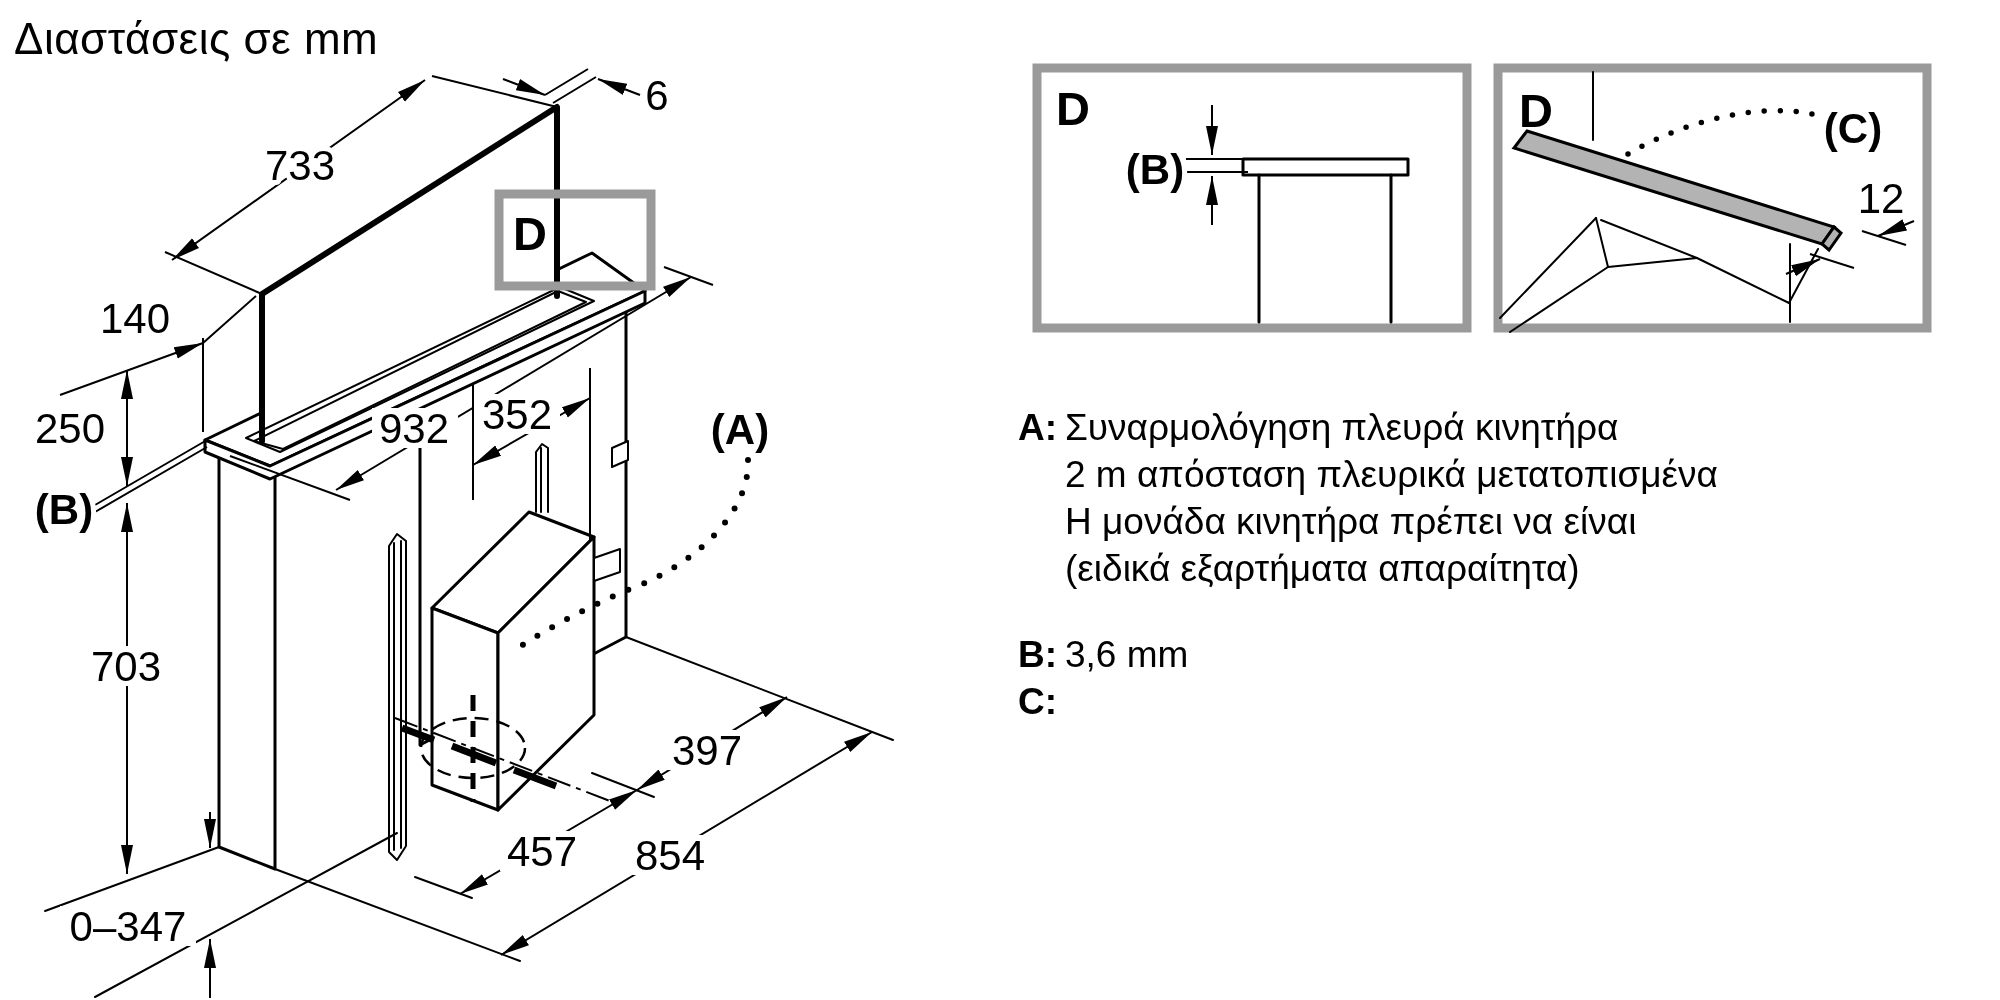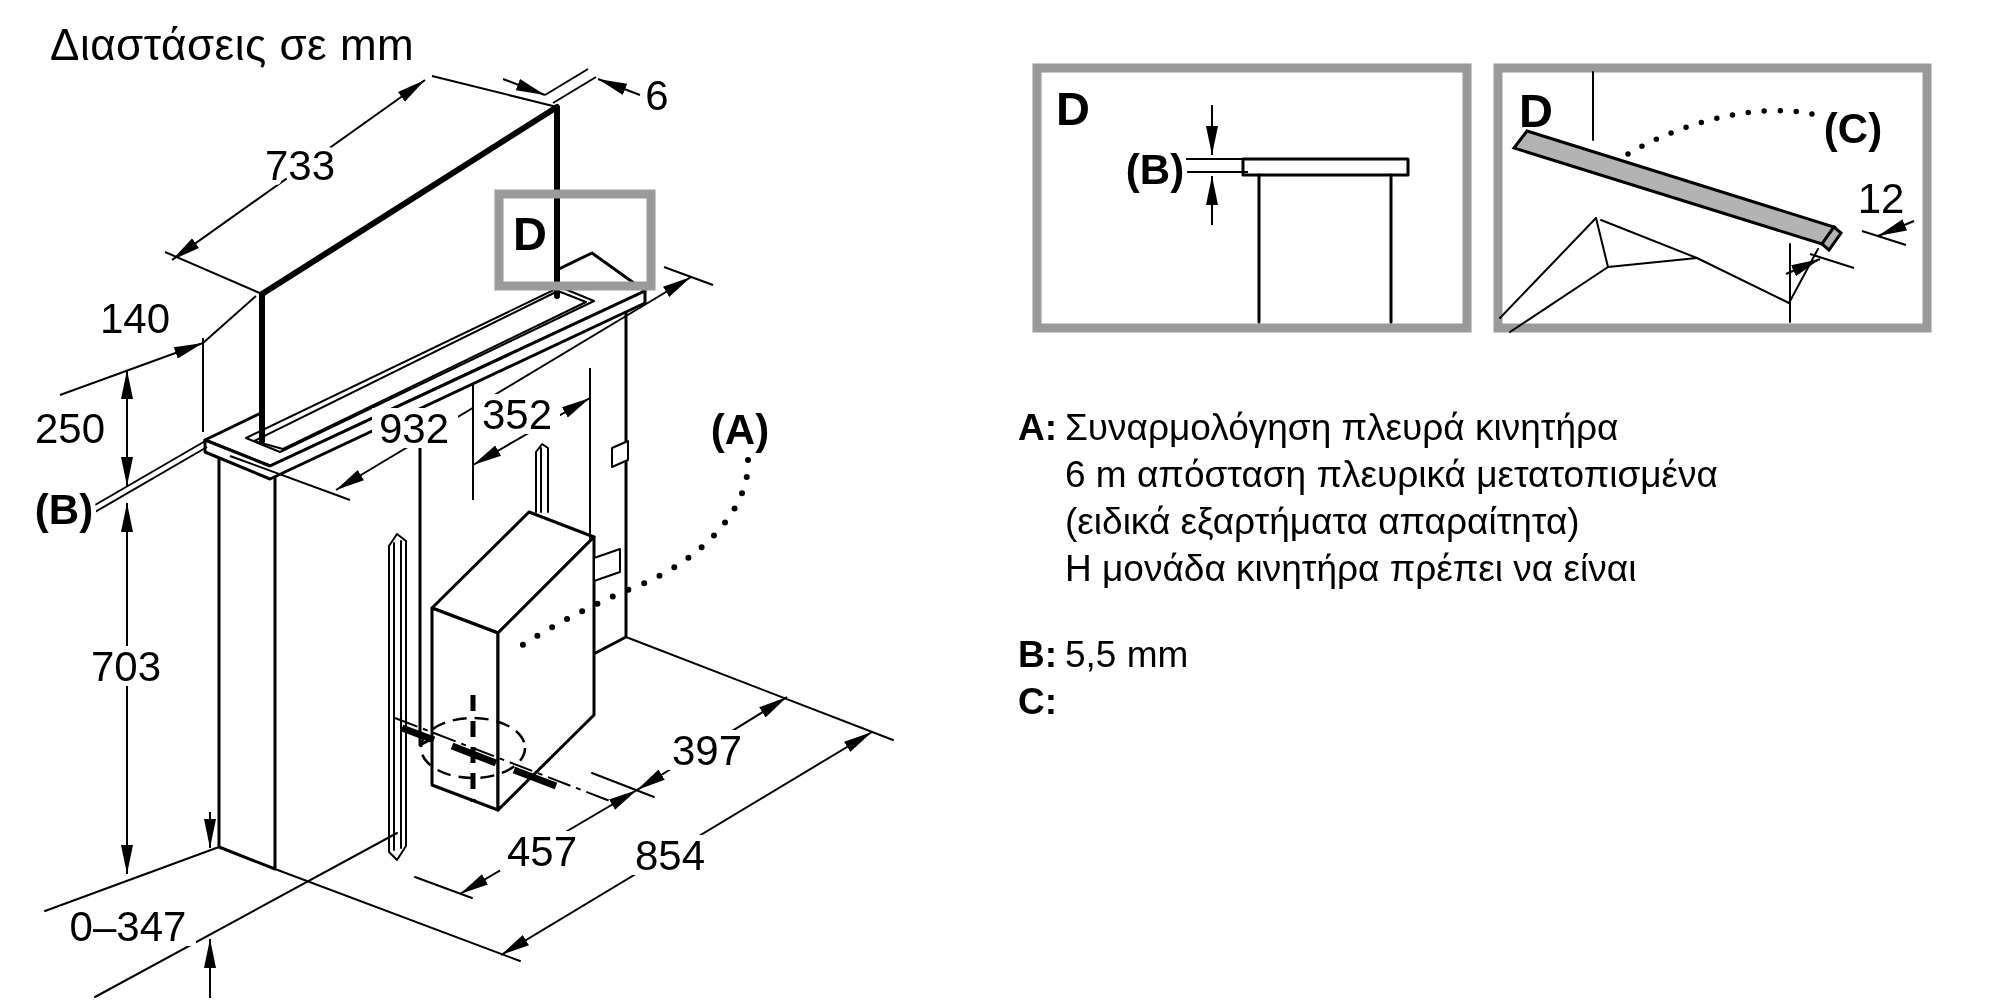--- a/index.html
+++ b/index.html
@@ -1,18 +1,18 @@
 <!DOCTYPE html>
 <html><head>
 <meta charset="utf-8">
 <style>
   html,body{margin:0;padding:0;background:#fff;}
   body{width:2000px;height:1000px;position:relative;overflow:hidden;
        font-family:"Liberation Sans", sans-serif;color:#000;}
-  .page-title{position:absolute;left:14px;top:20px;font-size:44px;letter-spacing:.5px;white-space:nowrap;margin-left:36px;}
+  .page-title{position:absolute;left:14px;top:14px;font-size:44px;letter-spacing:.5px;white-space:nowrap;}
   svg{position:absolute;left:0;top:0;}
   .notes{position:absolute;left:1018px;top:404px;font-size:37px;line-height:47px;white-space:nowrap;}
   .note{display:flex;}
   .note .key{font-weight:bold;width:47px;flex:0 0 47px;}
   .note .val{}
   .notes .spacer{height:39px;}
   
   text{font-family:"Liberation Sans", sans-serif;font-size:42px;fill:#000;text-anchor:middle;
        paint-order:stroke;stroke:#fff;stroke-width:10px;stroke-linejoin:round;}
   text.b{font-weight:bold;}
@@ -176,34 +176,34 @@
   </g>
 </svg>
 
 <div class="notes">
   <div class="note">
     <span class="key">A:</span>
     <span class="val">Συναρμολόγηση πλευρά κινητήρα</span>
   </div>
   <div class="note">
     <span class="key"></span>
-    <span class="val">6 m απόσταση πλευρικά μετατοπισμένα</span>
+    <span class="val">2 m απόσταση πλευρικά μετατοπισμένα</span>
+  </div>
+  <div class="note">
+    <span class="key"></span>
+    <span class="val">Η μονάδα κινητήρα πρέπει να είναι</span>
   </div>
   <div class="note">
     <span class="key"></span>
     <span class="val">(ειδικά εξαρτήματα απαραίτητα)</span>
   </div>
   <div class="note">
     <span class="key"></span>
-    <span class="val">Η μονάδα κινητήρα πρέπει να είναι</span>
-  </div>
-  <div class="note">
-    <span class="key"></span>
   </div>
   <div class="spacer"></div>
   <div class="note">
     <span class="key">B:</span>
-    <span class="val">5,5 mm</span>
+    <span class="val">3,6 mm</span>
   </div>
   <div class="note">
     <span class="key">C:</span>
   </div>
 </div>
 
 </body></html>

